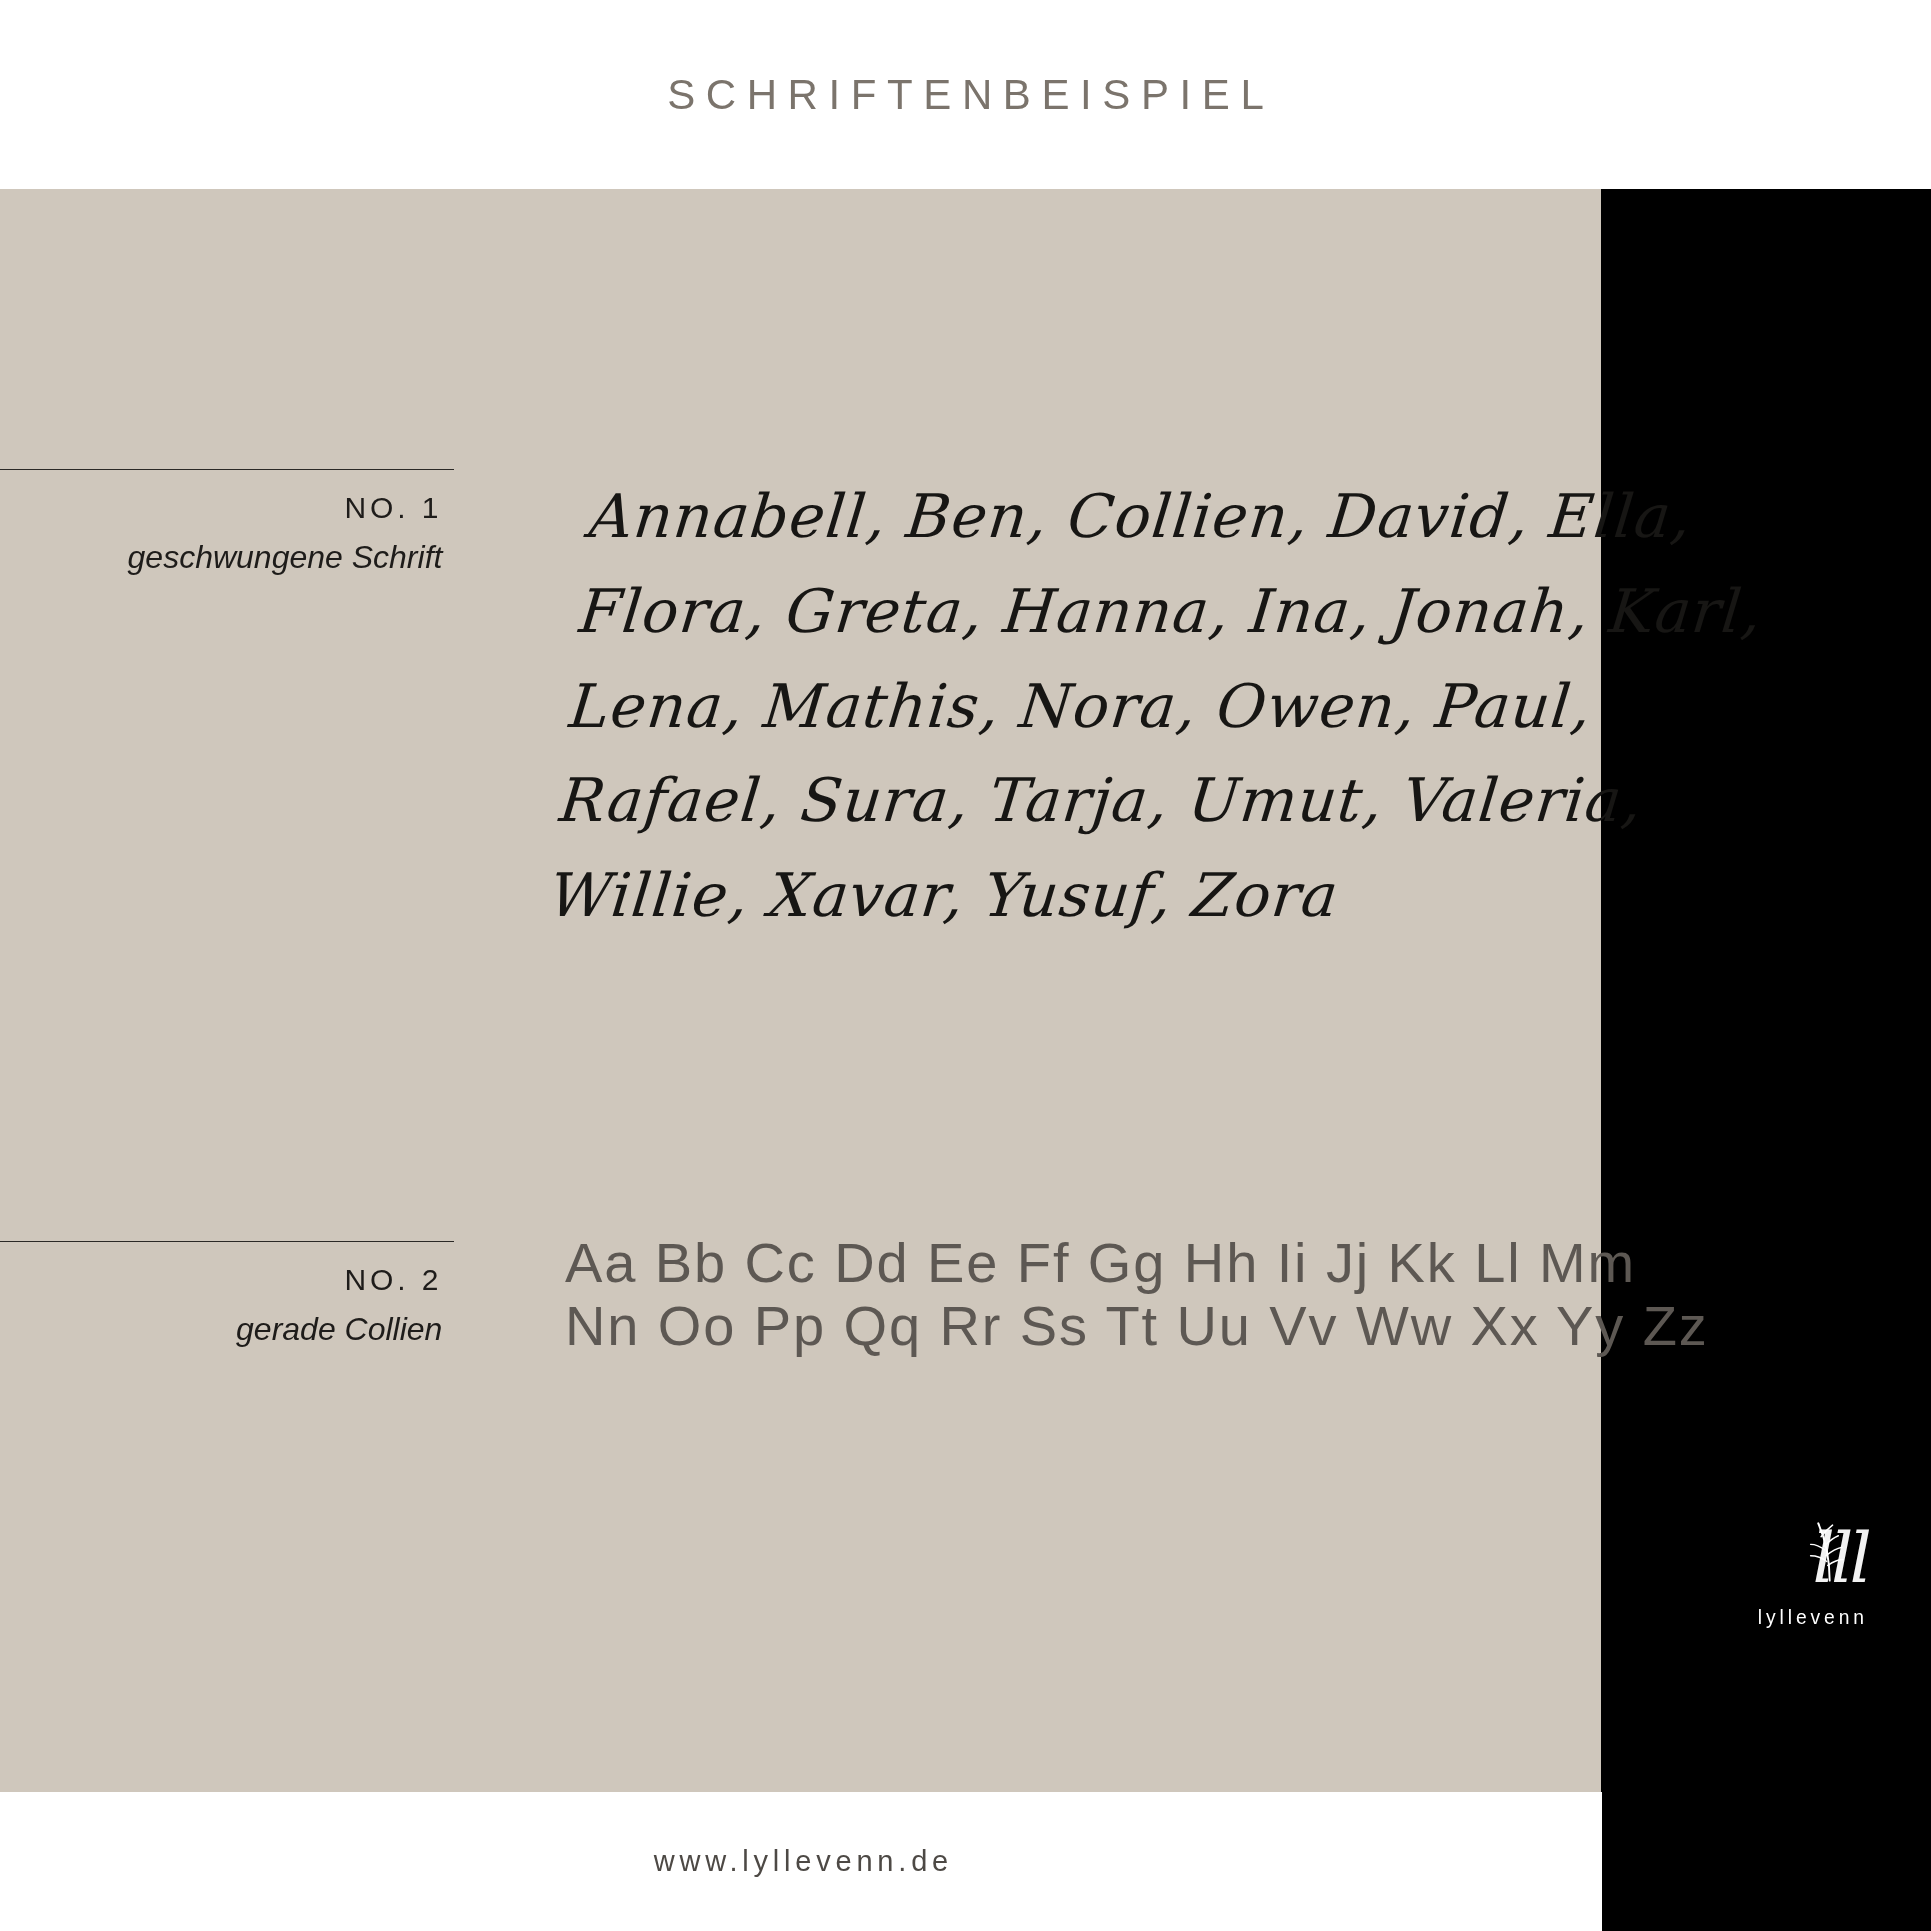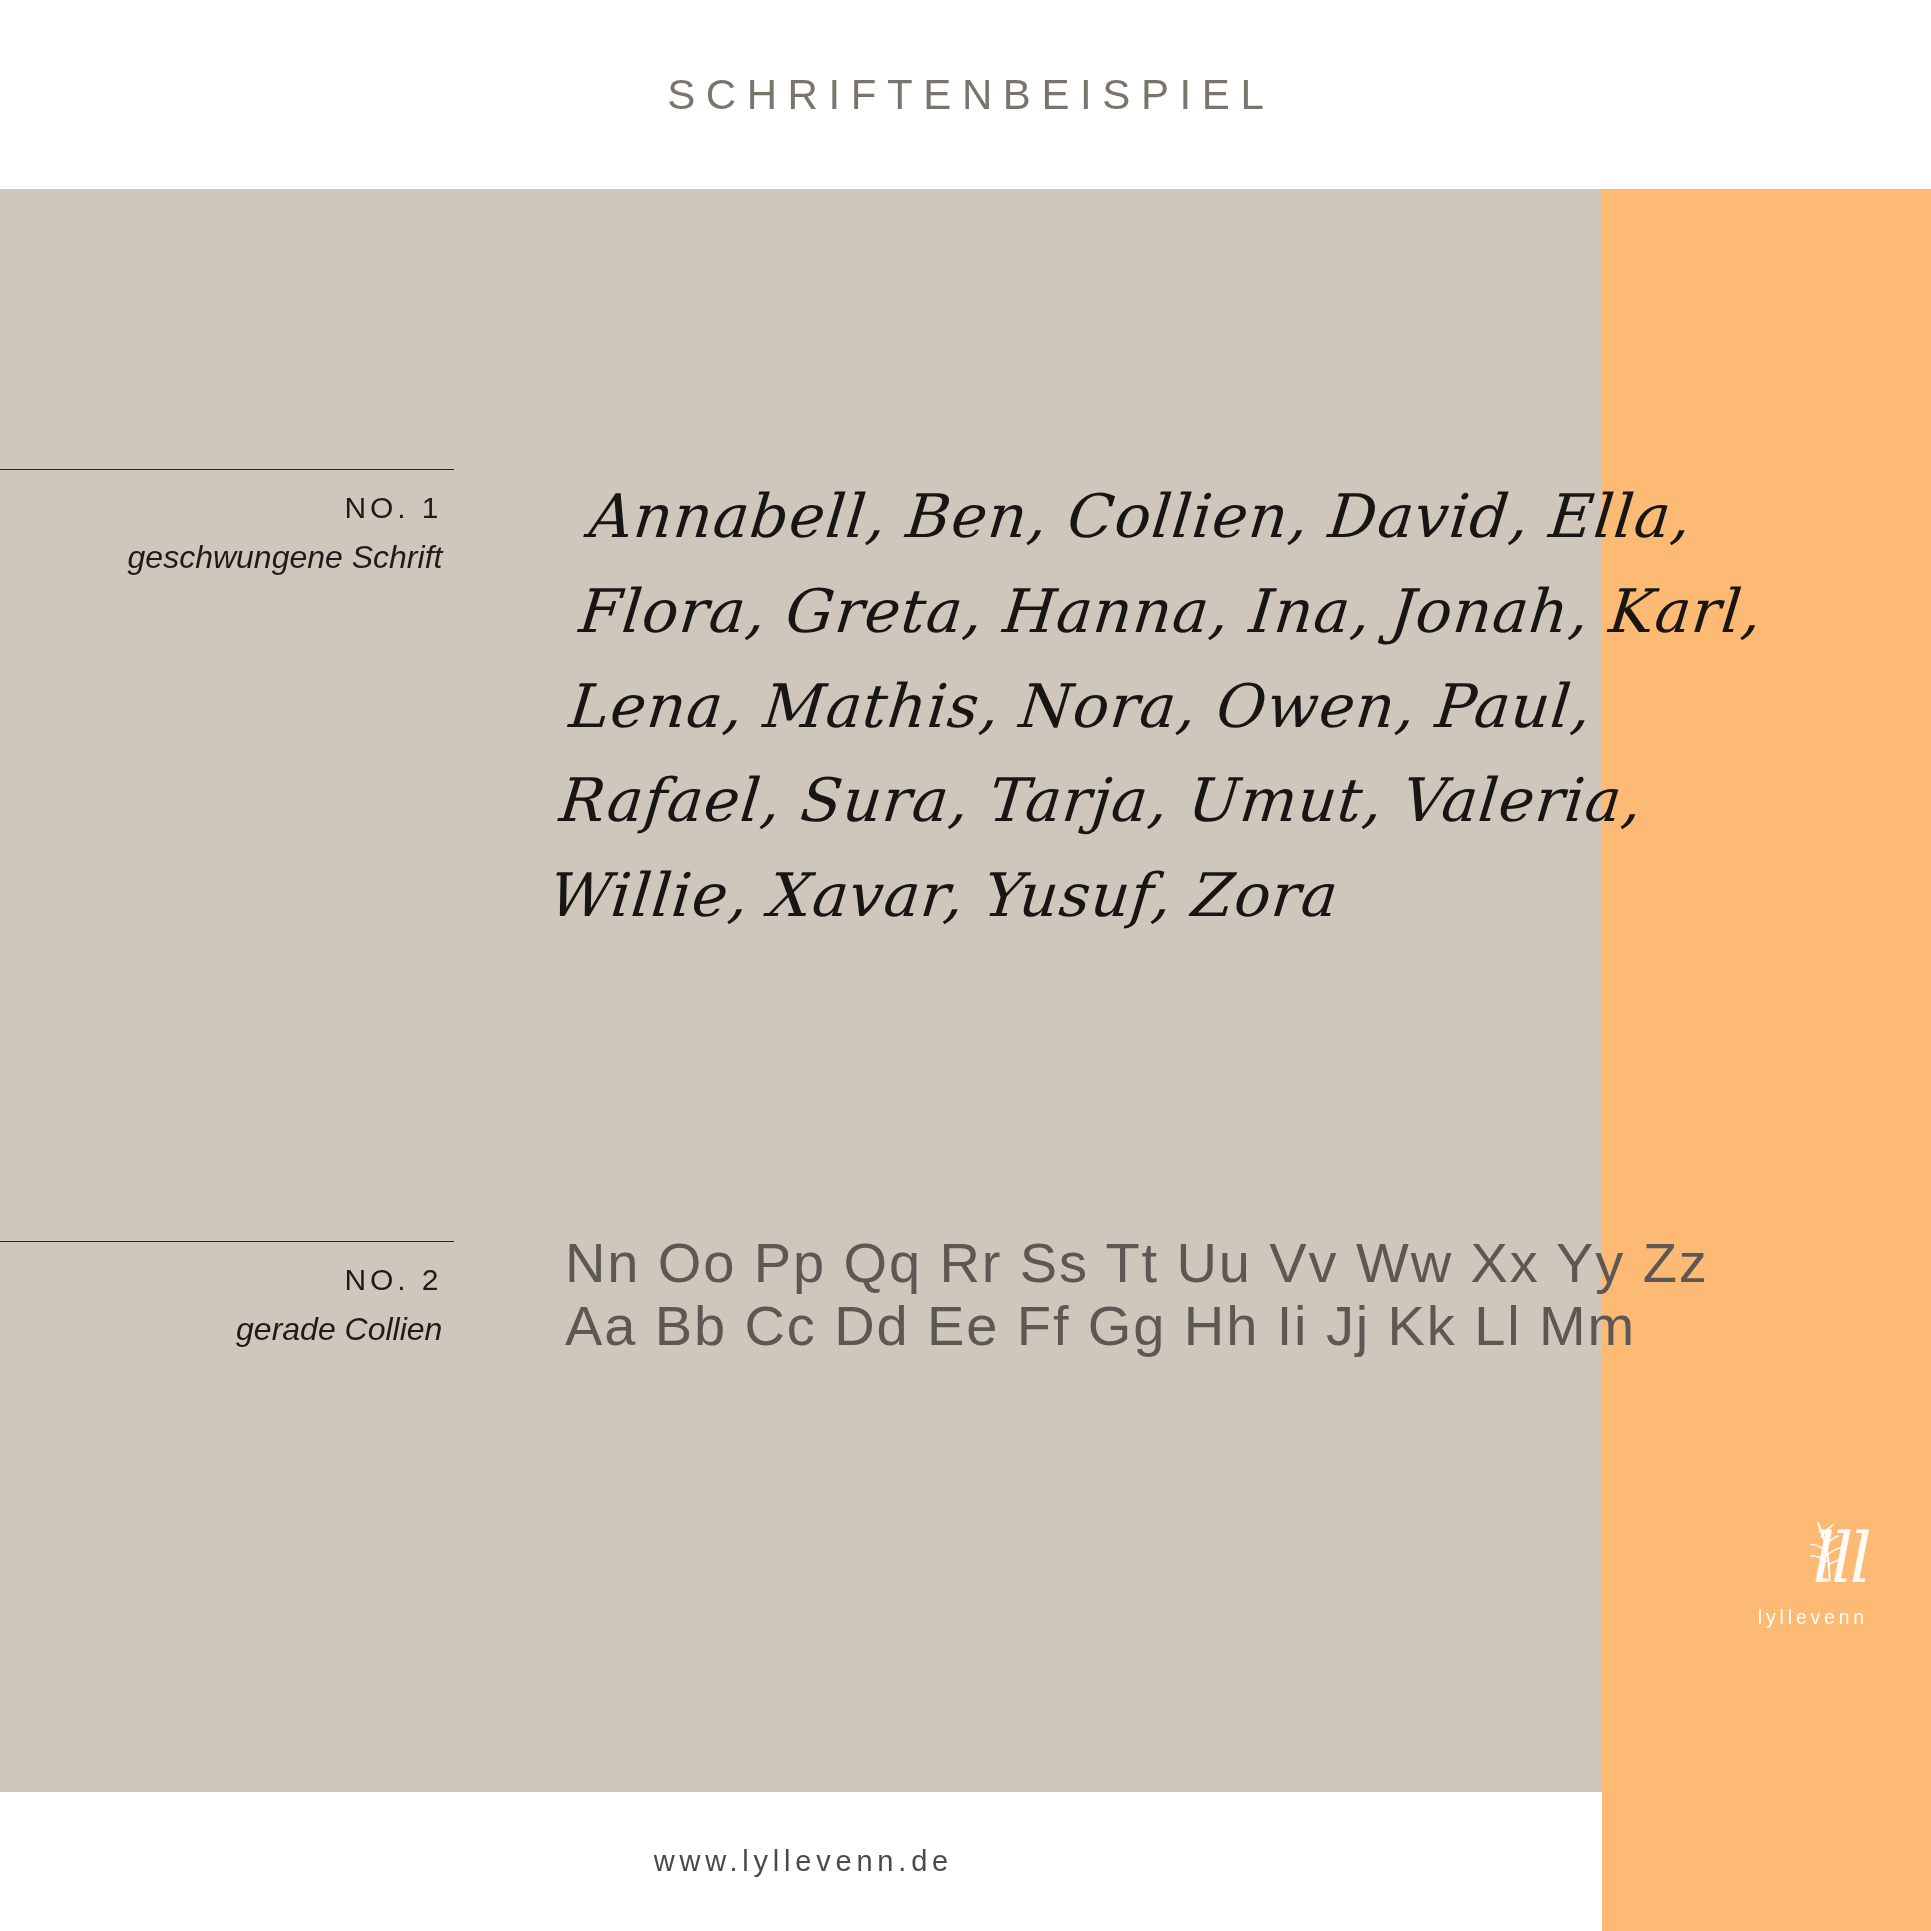--- a/index.html
+++ b/index.html
@@ -10,21 +10,21 @@
     width: 1931px;
     height: 1931px;
     background: #ffffff;
     font-family: "Liberation Sans", sans-serif;
     overflow: hidden;
   }
   .page {
     position: relative;
     width: 1931px;
     height: 1931px;
-    background: #fdba74;
+    background: #000000;
   }
   .header {
     position: absolute;
     top: 0;
     left: 0;
     width: 1931px;
     height: 189px;
     background: #ffffff;
     display: flex;
     align-items: center;
@@ -183,22 +183,22 @@
       <div class="line">Willie, Xavar, Yusuf, Zora</div>
     </div>
 
     <div class="label-block" id="block-2">
       <div class="label-rule"></div>
       <div class="label-no">NO. 2</div>
       <div class="label-desc">gerade Collien</div>
     </div>
 
     <div class="sample-plain">
+      <div class="line">Aa Bb Cc Dd Ee Ff Gg Hh Ii Jj Kk Ll Mm</div>
       <div class="line">Nn Oo Pp Qq Rr Ss Tt Uu Vv Ww Xx Yy Zz</div>
-      <div class="line">Aa Bb Cc Dd Ee Ff Gg Hh Ii Jj Kk Ll Mm</div>
     </div>
 
     <div class="logo">
       <div class="logo-mark">lll</div>
       <span class="logo-sprig">
         <svg width="44" height="68" viewBox="0 0 46 70" fill="none">
           <path d="M30 66 C30 44, 26 24, 18 6" stroke="#ffffff" stroke-width="2" fill="none" stroke-linecap="round"></path>
           <path d="M28 50 C34 46, 40 44, 44 44" stroke="#ffffff" stroke-width="1.6" fill="none" stroke-linecap="round"></path>
           <path d="M26 40 C32 35, 38 32, 43 31" stroke="#ffffff" stroke-width="1.6" fill="none" stroke-linecap="round"></path>
           <path d="M24 30 C29 25, 34 21, 39 19" stroke="#ffffff" stroke-width="1.6" fill="none" stroke-linecap="round"></path>

